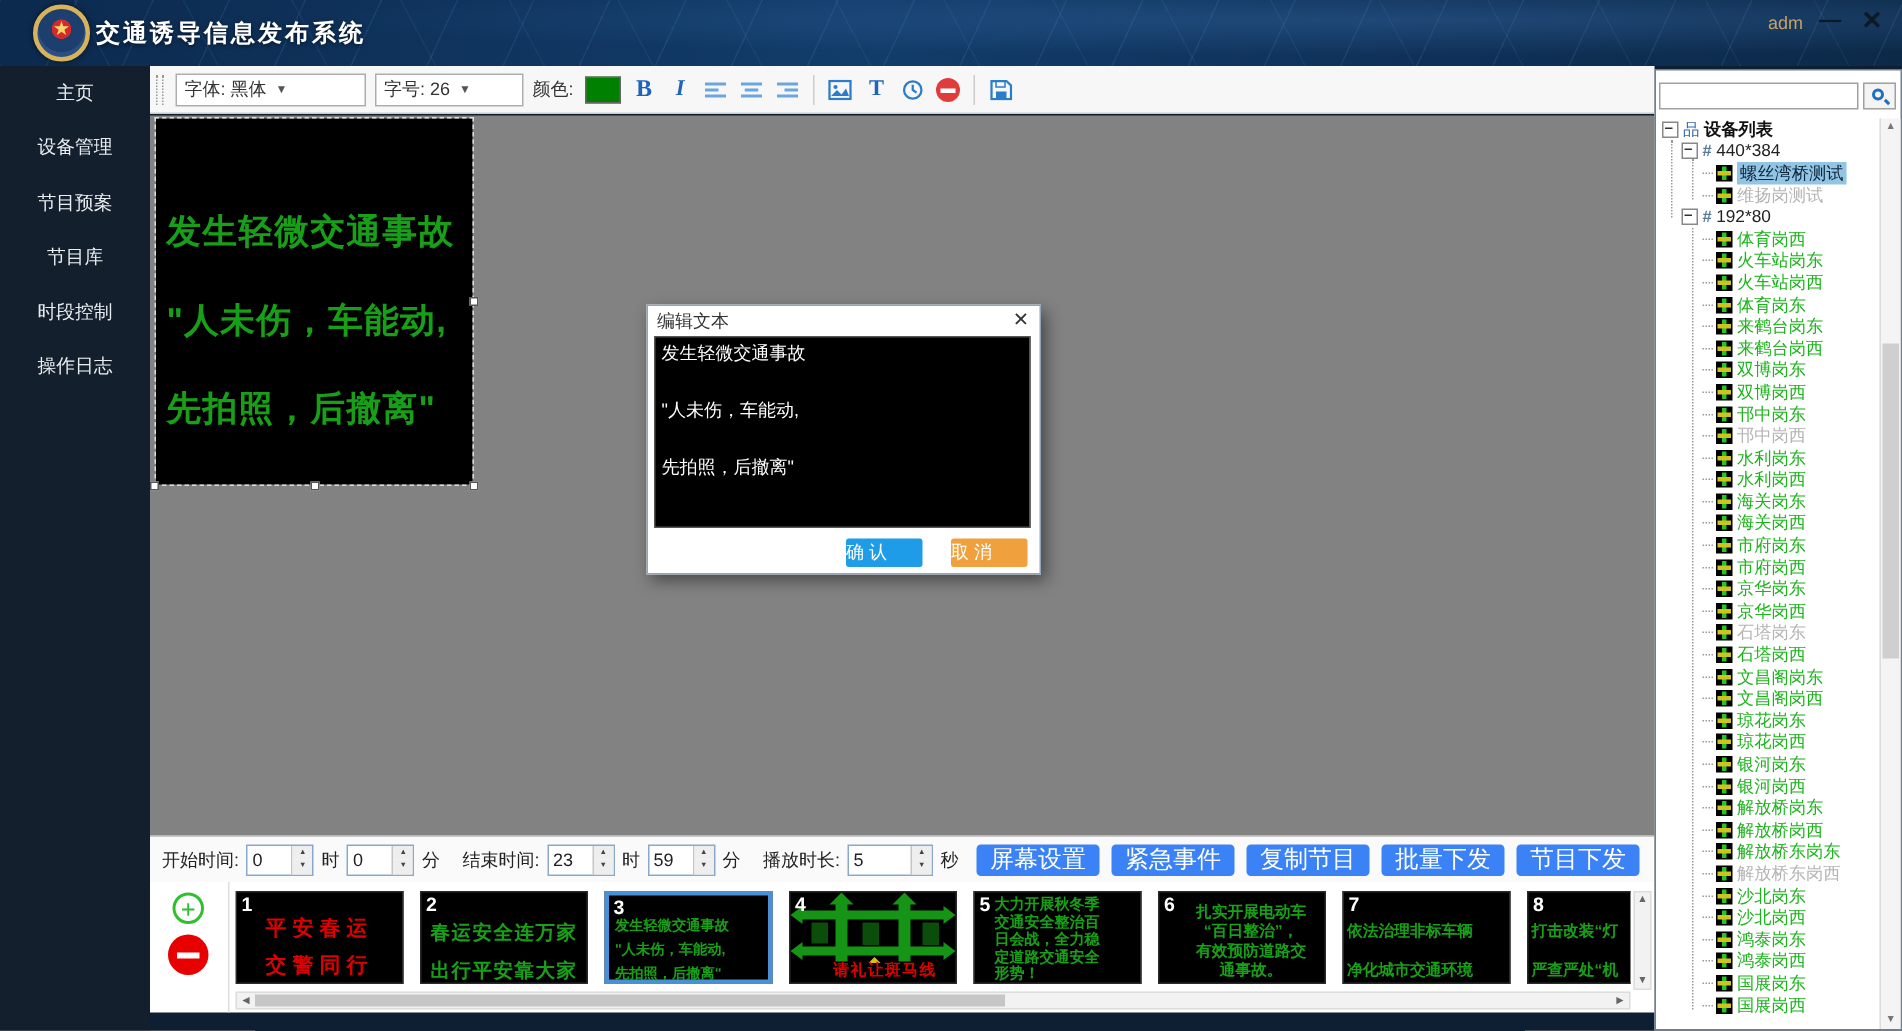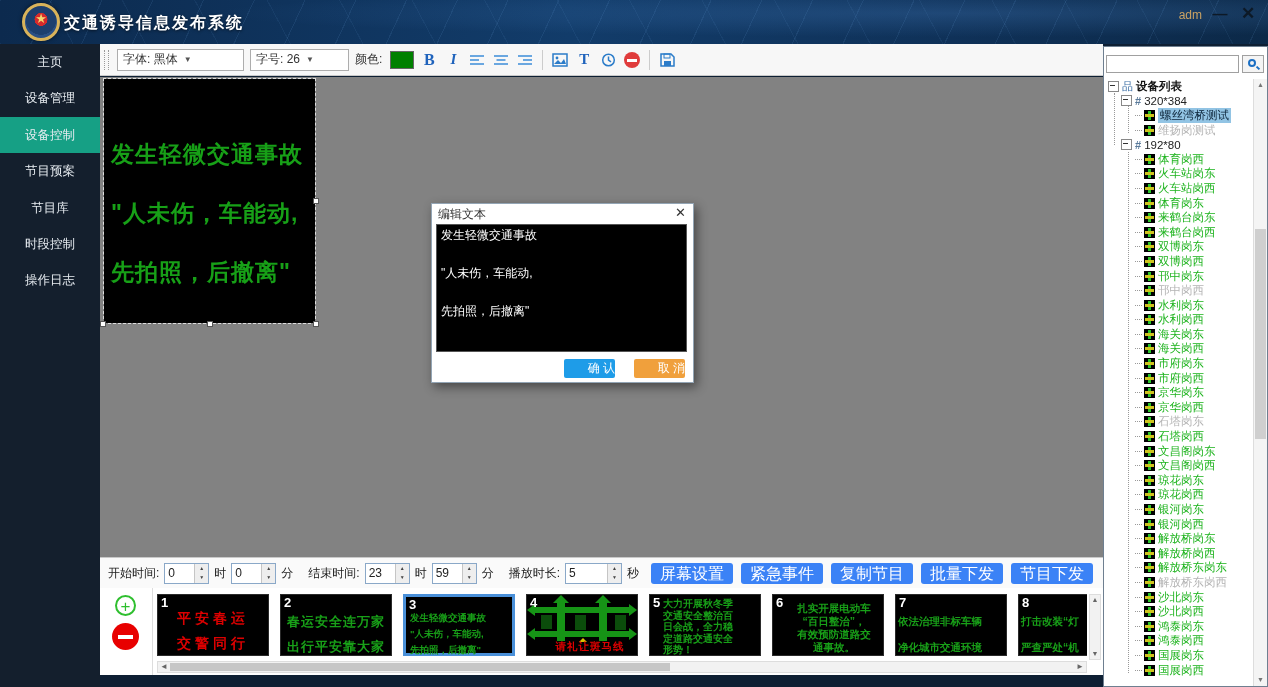--- a/index.html
+++ b/index.html
@@ -137,42 +137,41 @@
   .tscroll .thumb-v{position:absolute;left:1px;right:1px;top:150px;height:210px;background:#cfcfcf;cursor:pointer}
 
   
   .dialog{position:absolute;left:431px;top:203px;width:261px;height:178px;background:#fff;
     border:1px solid #93a5b5;box-shadow:3px 4px 10px rgba(0,0,0,.45);z-index:50}
   .dlg-title{height:20px;line-height:20px;font-size:12px;color:#333;padding-left:6px}
   .dlg-close{position:absolute;right:7px;top:1px;font-size:13px;color:#333;cursor:pointer}
   .dlg-text{position:absolute;left:4px;top:20px;width:251px;height:128px;background:#000;color:#fff;
     border:1px solid #555;box-sizing:border-box;font-size:12px;line-height:19px;padding:1px 4px;
     white-space:pre-line;overflow:hidden;font-family:"Liberation Sans",sans-serif}
-  .dlg-btn{position:absolute;top:155px;width:51px;height:19px;line-height:19px;text-align:right;
+  .dlg-btn{position:absolute;top:155px;width:51px;height:19px;line-height:19px;text-align:left;
     color:#fff;font-size:12px;border-radius:2px;cursor:pointer}
   .dlg-ok{left:132px;background:#1e9ce8}
   .dlg-cancel{left:202px;background:#f0a03c}
 </style>
 </head>
 <body>
 
 <div class="header">
   <div class="badge">
       <span class="star">★</span>
     </div>
   <div class="app-title">交通诱导信息发布系统</div>
   <div class="user-name">adm</div>
   <div class="win-btn win-min">—</div>
   <div class="win-btn win-close">✕</div>
 </div>
 
 <div class="sidebar">
     <div class="side-item">主页</div>
     <div class="side-item">设备管理</div>
-    <div class="side-item active">设备控制</div>
     <div class="side-item">节目预案</div>
     <div class="side-item">节目库</div>
     <div class="side-item">时段控制</div>
     <div class="side-item">操作日志</div>
   </div>
 
 <div class="toolbar">
   <div class="grip"></div>
   <div class="combo font">
     <span>字体: 黑体</span>
@@ -404,21 +403,21 @@
     <div class="spine sp2"></div>
     <div class="spine sp3"></div>
   <div class="trow root">
         <span class="expander"></span>
         <span class="root-icon">品</span>
         <span>设备列表</span>
       </div>
       <div class="trow group">
         <span class="expander"></span>
         <span class="grp-icon">#</span>
-        <span>320*384</span>
+        <span>440*384</span>
       </div>
       <div class="trow device">
         <span class="dev-stub"></span>
         <span class="dev-icon"></span>
         <span class="dev-name selected">螺丝湾桥测试</span>
       </div>
       <div class="trow device">
         <span class="dev-stub"></span>
         <span class="dev-icon"></span>
         <span class="dev-name offline">维扬岗测试</span>

